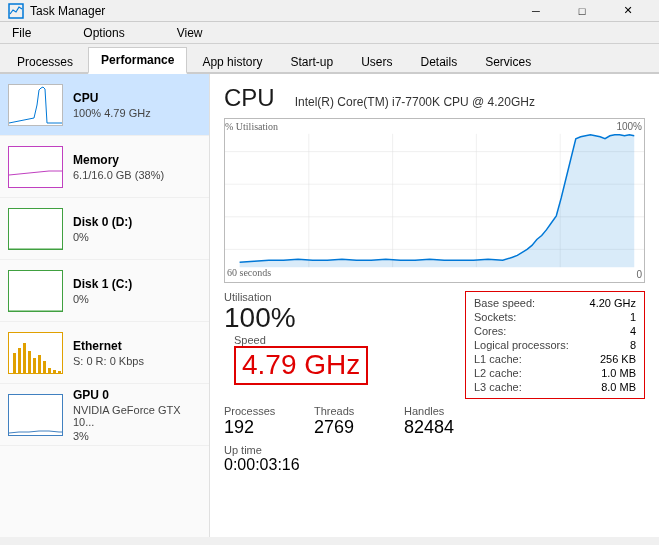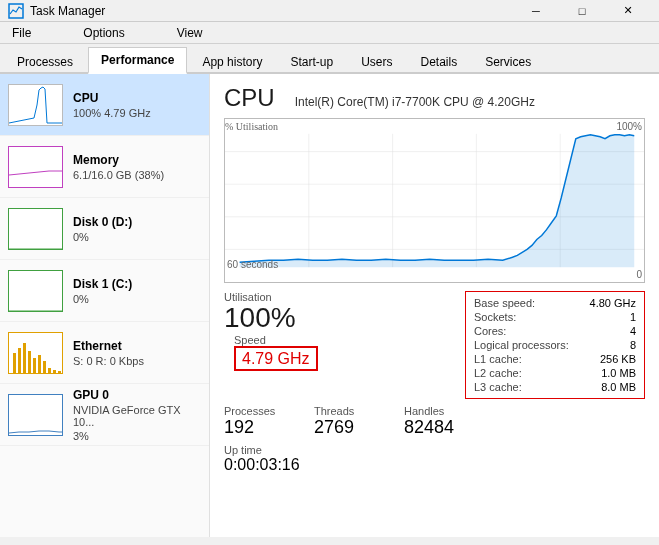--- a/index.html
+++ b/index.html
@@ -184,22 +184,23 @@
       position: absolute;
       font-size: 10px;
       color: #666;
       top: 2px;
       right: 2px;
     }
     .chart-label-x-left {
       position: absolute;
       font-size: 10px;
       color: #666;
-      bottom: 12px;
+      bottom: 4px;
       left: 2px;
+      font-family: Liberation Serif, serif;
     }
     .chart-label-x-right {
       position: absolute;
       font-size: 10px;
       color: #666;
       bottom: 2px;
       right: 2px;
     }
     .chart-svg {
       width: 100%;
@@ -209,21 +210,21 @@
     
     .stats-row {
       display: flex;
       margin-bottom: 6px;
       align-items: flex-start;
     }
     .stat-block { min-width: 70px; }
     .stat-label { font-size: 11px; color: #555; }
     .stat-value { font-size: 28px; font-weight: 300; color: #1a1a1a; line-height: 1.1; }
     .stat-value.highlight {
-      font-size: 16px;
+      font-size: 28px;
       color: #e00000;
       border: 2px solid #e00000;
       padding: 2px 6px;
       display: inline-block;
     }
 
     
     .info-table {
       border: 1px solid #e00000;
       padding: 4px 8px;
@@ -441,21 +442,21 @@
         </div>
         <div class="stat-block" style="display:inline-block; margin-left:10px;">
           <div class="stat-label">Speed</div>
           <div class="stat-value highlight">4.79 GHz</div>
         </div>
       </div>
 
       <div class="info-table">
         <div class="info-row">
           <span class="info-key">Base speed:</span>
-          <span class="info-val">4.80 GHz</span>
+          <span class="info-val">4.20 GHz</span>
         </div>
         <div class="info-row">
           <span class="info-key">Sockets:</span>
           <span class="info-val">1</span>
         </div>
         <div class="info-row">
           <span class="info-key">Cores:</span>
           <span class="info-val">4</span>
         </div>
         <div class="info-row">

